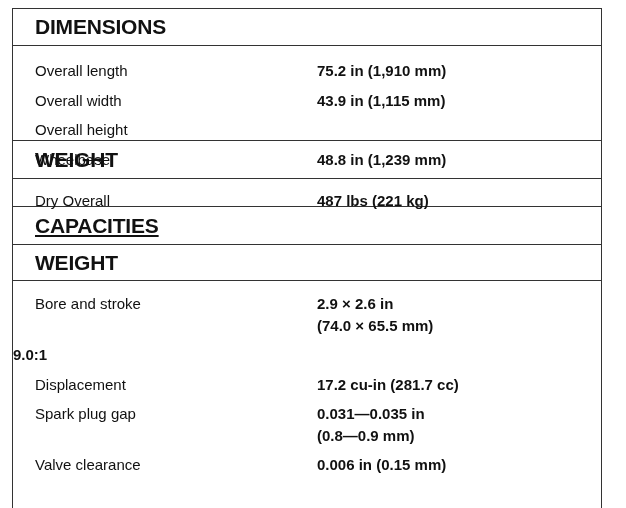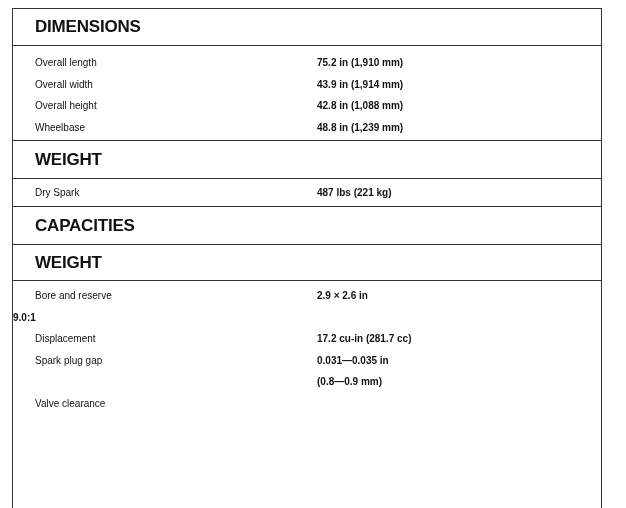--- a/index.html
+++ b/index.html
@@ -2,24 +2,24 @@
 <html><head>
   <meta charset="utf-8">
   <style>
     html, body { margin: 0; padding: 0; background: #ffffff; }
     body { width: 626px; height: 508px; position: relative; overflow: hidden;
            font-family: "Liberation Sans", sans-serif; color: #111; }
     .table { position: absolute; left: 12px; top: 8px; width: 588px; height: 510px;
              border-left: 1.5px solid #333; border-right: 1.5px solid #333; border-top: 1.5px solid #333; }
     .section-header { height: 37px; border-bottom: 1.5px solid #333; box-sizing: border-box;
                       display: flex; align-items: center; padding-left: 22px;
-                      font-weight: bold; font-size: 17px; letter-spacing: -0.2px; }
+                      font-weight: bold; font-size: 21px; letter-spacing: -0.2px; }
     .section-body { border-bottom: 1.5px solid #333; box-sizing: border-box; padding-top: 6px; padding-bottom: 4px; }
     .section-body.last { border-bottom: none; }
-    .row { display: flex; font-size: 10px; line-height: 21.5px; }
+    .row { display: flex; font-size: 15px; line-height: 21.5px; margin-top: 8px; }
     .row .label { width: 304px; padding-left: 22px; box-sizing: border-box; }
     .row .label.italic { font-style: italic; }
     .row .value { flex: 1; font-weight: bold; }
     .row .value span { display: block; }
   </style>
 </head>
 <body>
 
 <div class="table">
 
@@ -27,55 +27,53 @@
   <div class="section-body" style="height:95px;">
     <div class="row">
       <div class="label">Overall length</div>
       <div class="value">
           <span>75.2 in (1,910 mm)</span>
         </div>
     </div>
     <div class="row">
       <div class="label">Overall width</div>
       <div class="value">
-          <span>43.9 in (1,914 mm)</span>
+          <span>43.9 in (1,115 mm)</span>
         </div>
     </div>
     <div class="row">
       <div class="label">Overall height</div>
-      <div class="value">
-          <span>42.8 in (1,088 mm)</span>
-        </div>
     </div>
     <div class="row">
       <div class="label">Wheelbase</div>
       <div class="value">
           <span>48.8 in (1,239 mm)</span>
         </div>
     </div>
   </div>
 
   <div class="section-header" style="height:38px;text-align:center;">WEIGHT</div>
   <div class="section-body" style="height:28px; padding-top:3px;">
     <div class="row">
-      <div class="label">Dry Spark</div>
+      <div class="label">Dry Overall</div>
       <div class="value">
           <span>487 lbs (221 kg)</span>
         </div>
     </div>
   </div>
 
-  <div class="section-header" style="height:38px;">CAPACITIES</div>
+  <div class="section-header" style="height:38px;text-decoration:underline;">CAPACITIES</div>
 
   <div class="section-header" style="height:36px;">WEIGHT</div>
   <div class="section-body last" style="padding-top:4px;">
     <div class="row">
-      <div class="label">Bore and reserve</div>
+      <div class="label">Bore and stroke</div>
       <div class="value">
         <span>2.9 × 2.6 in</span>
+        <span>(74.0 × 65.5 mm)</span>
       </div>
     </div>
     <div class="row">
       <div class="value">
           <span>9.0:1</span>
         </div>
     </div>
     <div class="row">
       <div class="label">Displacement</div>
       <div class="value">
@@ -84,16 +82,19 @@
     </div>
     <div class="row">
       <div class="label">Spark plug gap</div>
       <div class="value">
         <span>0.031—0.035 in</span>
         <span>(0.8—0.9 mm)</span>
       </div>
     </div>
     <div class="row">
       <div class="label">Valve clearance</div>
+      <div class="value">
+          <span>0.006 in (0.15 mm)</span>
+        </div>
     </div>
   </div>
 
 </div>
 
 </body></html>

